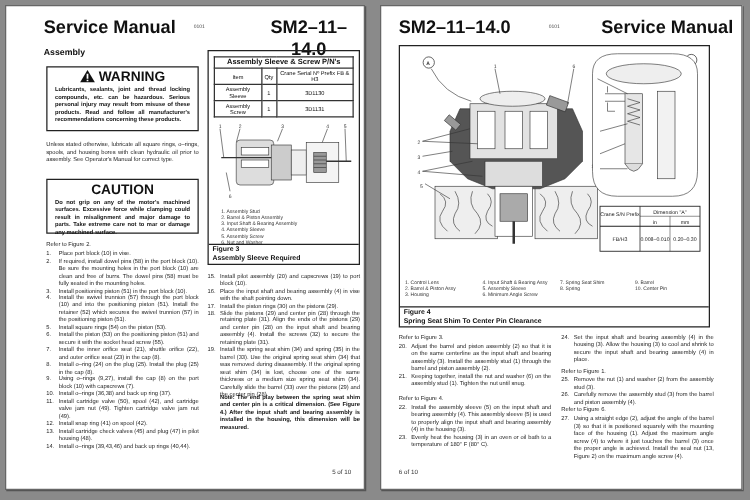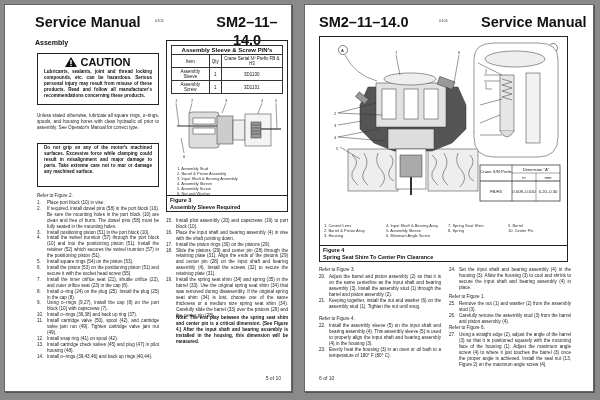--- a/index.html
+++ b/index.html
@@ -38,28 +38,29 @@
   <div class="hdr" style="left:198px;"><span class="t">SM2–11–14.0</span></div>
 
   <div class="sec" style="left:30px; top:34px;">Assembly</div>
 
   <div class="box" style="left:32px; top:48px; width:122px; height:52px;">
     <div class="warn-title">
       <svg width="12" height="10" viewBox="0 0 12 10" style="display:inline-block; vertical-align:-1px; margin-right:3px;">
           <polygon points="6,0 12,10 0,10" fill="#111"></polygon>
           <rect x="5.3" y="3" width="1.4" height="4" fill="#fff"></rect>
           <rect x="5.3" y="7.8" width="1.4" height="1.2" fill="#fff"></rect>
-        </svg><span>CAUTION</span>
+        </svg><span>WARNING</span>
     </div>
     <div class="warn-body">Lubricants, sealants, joint and thread locking compounds, etc. can be hazardous. Serious personal injury may result from misuse of these products. Read and follow all manufacturer's recommendations concerning these products.</div>
   </div>
 
   <div class="para" style="left:32px; top:108px; width:122px;">Unless stated otherwise, lubricate all square rings, o–rings, spools, and housing bores with clean hydraulic oil prior to assembly. See Operator's Manual for correct type.</div>
 
   <div class="box" style="left:32px; top:138px; width:122px; height:44px;">
+    <div class="warn-title">CAUTION</div>
     <div class="warn-body">Do not grip on any of the motor's machined surfaces. Excessive force while clamping could result in misalignment and major damage to parts. Take extreme care not to mar or damage any machined surface.</div>
   </div>
 
   <div class="para" style="left:32px; top:188px; width:122px;">Refer to Figure 2.</div>
 
   <ol class="steps" style="left:32px; top:195px; width:122px;">
     <li>
         <span class="n">1.</span>
         <span class="tx">Place port block (10) in vise.</span>
       </li>

